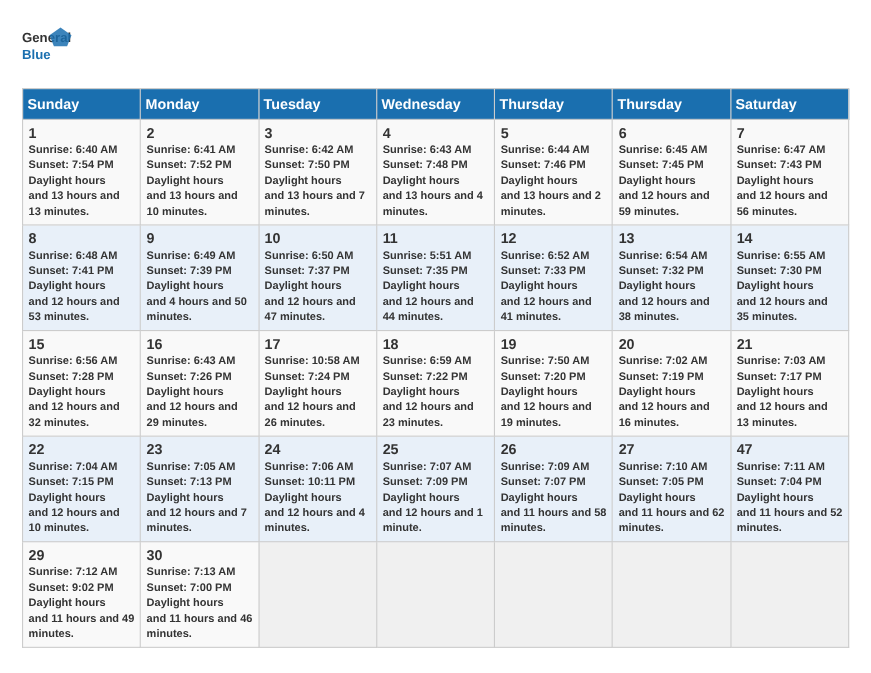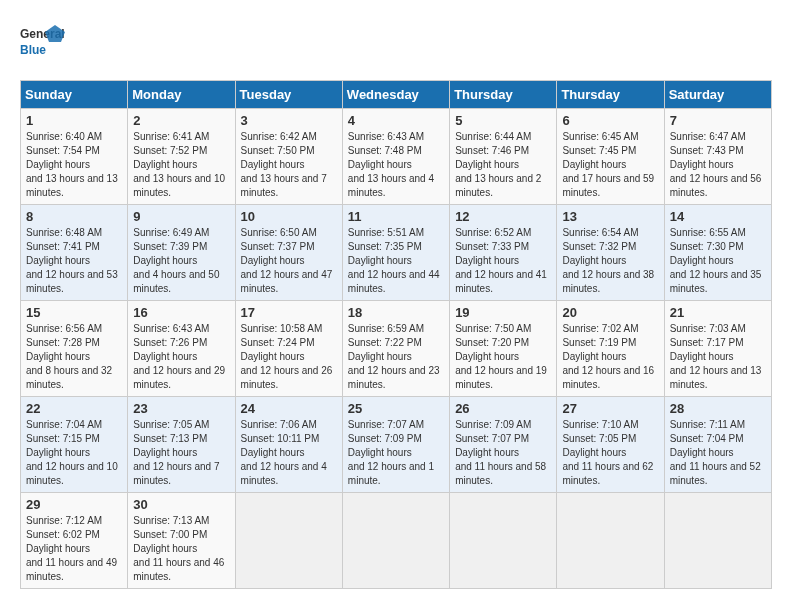--- a/index.html
+++ b/index.html
@@ -65,20 +65,21 @@
       font-size: 13px;
       font-weight: bold;
       color: #333;
       display: block;
       margin-bottom: 2px;
     }
     .day-info {
       font-size: 10px;
       color: #333;
       line-height: 1.4;
+      font-weight: bold;
     }
     .empty-cell {
       background-color: #f0f0f0 !important;
     }
   </style>
 </head>
 <body>
 
 <div class="header">
   <div class="logo">
@@ -152,21 +153,21 @@
           <span>Daylight hours</span><br>
           <span>and 13 hours and 2 minutes.</span>
         </div>
       </td>
         <td>
         <span class="day-num">6</span>
         <div class="day-info">
           <span>Sunrise: 6:45 AM</span><br>
           <span>Sunset: 7:45 PM</span><br>
           <span>Daylight hours</span><br>
-          <span>and 17 hours and 59 minutes.</span>
+          <span>and 12 hours and 59 minutes.</span>
         </div>
       </td>
         <td>
         <span class="day-num">7</span>
         <div class="day-info">
           <span>Sunrise: 6:47 AM</span><br>
           <span>Sunset: 7:43 PM</span><br>
           <span>Daylight hours</span><br>
           <span>and 12 hours and 56 minutes.</span>
         </div>
@@ -237,21 +238,21 @@
         </div>
       </td>
       </tr>
       <tr>
         <td>
         <span class="day-num">15</span>
         <div class="day-info">
           <span>Sunrise: 6:56 AM</span><br>
           <span>Sunset: 7:28 PM</span><br>
           <span>Daylight hours</span><br>
-          <span>and 8 hours and 32 minutes.</span>
+          <span>and 12 hours and 32 minutes.</span>
         </div>
       </td>
         <td>
         <span class="day-num">16</span>
         <div class="day-info">
           <span>Sunrise: 6:43 AM</span><br>
           <span>Sunset: 7:26 PM</span><br>
           <span>Daylight hours</span><br>
           <span>and 12 hours and 29 minutes.</span>
         </div>
@@ -351,35 +352,35 @@
         <td>
         <span class="day-num">27</span>
         <div class="day-info">
           <span>Sunrise: 7:10 AM</span><br>
           <span>Sunset: 7:05 PM</span><br>
           <span>Daylight hours</span><br>
           <span>and 11 hours and 62 minutes.</span>
         </div>
       </td>
         <td>
-        <span class="day-num">28</span>
+        <span class="day-num">47</span>
         <div class="day-info">
           <span>Sunrise: 7:11 AM</span><br>
           <span>Sunset: 7:04 PM</span><br>
           <span>Daylight hours</span><br>
           <span>and 11 hours and 52 minutes.</span>
         </div>
       </td>
       </tr>
       <tr>
         <td>
         <span class="day-num">29</span>
         <div class="day-info">
           <span>Sunrise: 7:12 AM</span><br>
-          <span>Sunset: 6:02 PM</span><br>
+          <span>Sunset: 9:02 PM</span><br>
           <span>Daylight hours</span><br>
           <span>and 11 hours and 49 minutes.</span>
         </div>
       </td>
         <td>
         <span class="day-num">30</span>
         <div class="day-info">
           <span>Sunrise: 7:13 AM</span><br>
           <span>Sunset: 7:00 PM</span><br>
           <span>Daylight hours</span><br>

